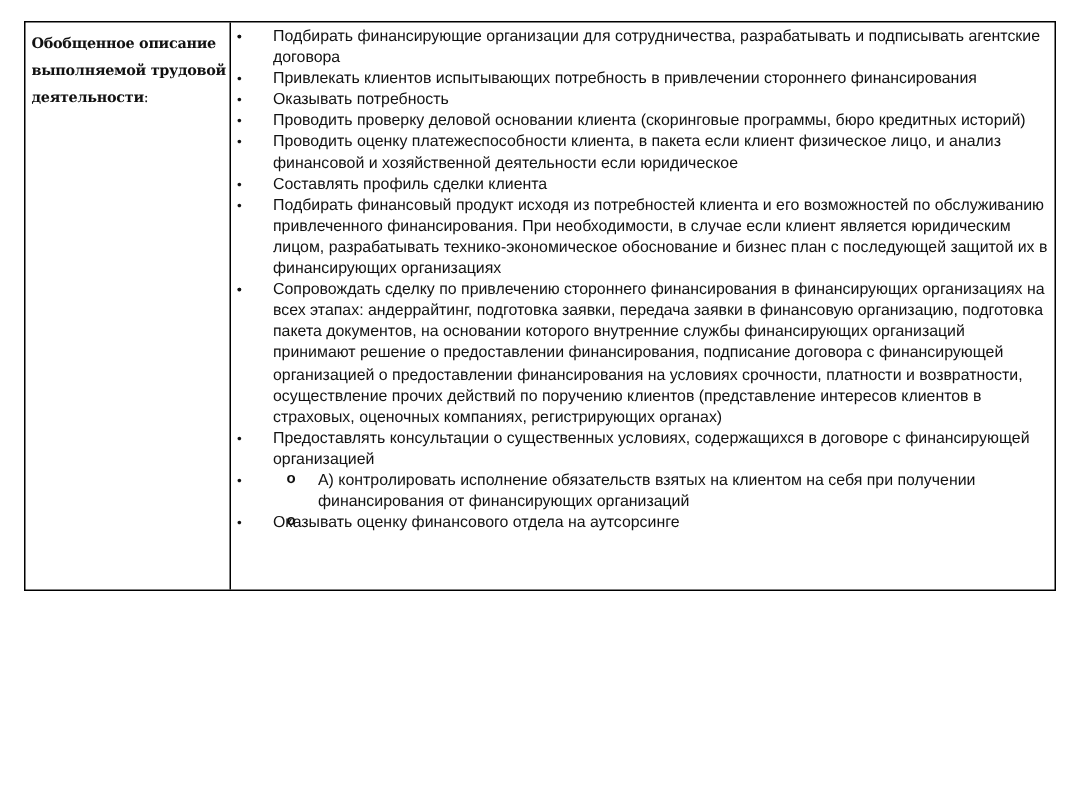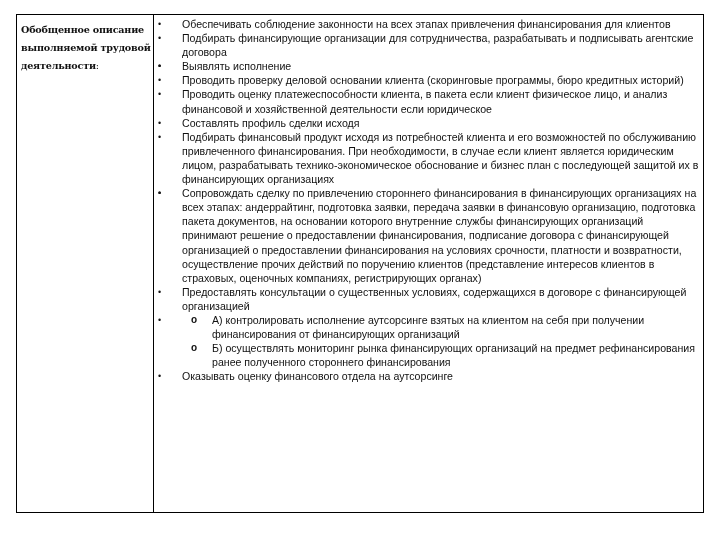--- a/index.html
+++ b/index.html
@@ -1,18 +1,18 @@
 <!DOCTYPE html>
 <html><head>
 <meta charset="utf-8">
 <style>
   html, body { margin: 0; padding: 0; background: #ffffff; }
   body { width: 720px; height: 540px; position: relative; overflow: hidden; }
   .doc-table {
-    position: absolute; left: 16px; top: 14px; width: 688px; height: 499px;
+    position: absolute; left: 16px; top: 14px; width: 688px; height: 380px;
     border: 1px solid #000; box-sizing: border-box; display: flex;
   }
   .col-left {
     width: 137px; border-right: 1px solid #000; box-sizing: border-box;
     padding: 6px 2px 0 4px;
     font-family: "DejaVu Serif", serif; font-weight: bold; font-size: 9.6px;
     line-height: 18px; color: #111; letter-spacing: -0.2px;
   }
   .col-left .colon { font-weight: normal; }
   .col-right {
@@ -32,31 +32,31 @@
 </style>
 </head>
 <body>
 
 <div class="doc-table">
   <div class="col-left">
     <span>Обобщенное описание выполняемой трудовой деятельности</span><span class="colon">:</span>
   </div>
   <div class="col-right">
     <ul class="bullets" id="bullet-list">
-        <li><span class="bullet">•</span><span>Обеспечивать соблюдение законности на всех этапах привлечения финансирования для клиентов</span></li>
+        <li><span class="bullet">•</span></li>
         <li><span class="bullet">•</span><span>Подбирать финансирующие организации для сотрудничества, разрабатывать и подписывать агентские договора</span></li>
-        <li><span class="bullet">•</span></li>
-        <li><span class="bullet">•</span><span>Выявлять исполнение</span></li>
+        <li><span class="bullet">•</span><span>Привлекать клиентов испытывающих потребность в привлечении стороннего финансирования</span></li>
+        <li><span class="bullet">•</span><span>Оказывать потребность</span></li>
         <li><span class="bullet">•</span><span>Проводить проверку деловой основании клиента (скоринговые программы, бюро кредитных историй)</span></li>
         <li><span class="bullet">•</span><span>Проводить оценку платежеспособности клиента, в пакета если клиент физическое лицо, и анализ финансовой и хозяйственной деятельности если юридическое</span></li>
-        <li><span class="bullet">•</span><span>Составлять профиль сделки исходя</span></li>
+        <li><span class="bullet">•</span><span>Составлять профиль сделки клиента</span></li>
         <li><span class="bullet">•</span><span>Подбирать финансовый продукт исходя из потребностей клиента и его возможностей по обслуживанию привлеченного финансирования. При необходимости, в случае если клиент является юридическим лицом, разрабатывать технико-экономическое обоснование и бизнес план с последующей защитой их в финансирующих организациях</span></li>
         <li><span class="bullet">•</span></li>
         <li><span class="bullet">•</span><span>Сопровождать сделку по привлечению стороннего финансирования в финансирующих организациях на всех этапах: андеррайтинг, подготовка заявки, передача заявки в финансовую организацию, подготовка пакета документов, на основании которого внутренние службы финансирующих организаций принимают решение о предоставлении финансирования, подписание договора с финансирующей организацией о предоставлении финансирования на условиях срочности, платности и возвратности, осуществление прочих действий по поручению клиентов (представление интересов клиентов в страховых, оценочных компаниях, регистрирующих органах)</span></li>
         <li><span class="bullet">•</span><span>Предоставлять консультации о существенных условиях, содержащихся в договоре с финансирующей организацией</span></li>
         <li><span class="bullet">•</span><ul class="sub">
-            <li><span class="sub-bullet">o</span><span>А) контролировать исполнение аутсорсинге взятых на клиентом на себя при получении финансирования от финансирующих организаций</span></li>
-            <li><span class="sub-bullet">o</span><span>Б) осуществлять мониторинг рынка финансирующих организаций на предмет рефинансирования ранее полученного стороннего финансирования</span></li>
+            <li><span class="sub-bullet">o</span><span>А) контролировать исполнение обязательств взятых на клиентом на себя при получении финансирования от финансирующих организаций</span></li>
+            <li><span class="sub-bullet">o</span></li>
           </ul></li>
         <li><span class="bullet">•</span><span>Оказывать оценку финансового отдела на аутсорсинге</span></li>
       </ul>
   </div>
 </div>
 
 </body></html>

